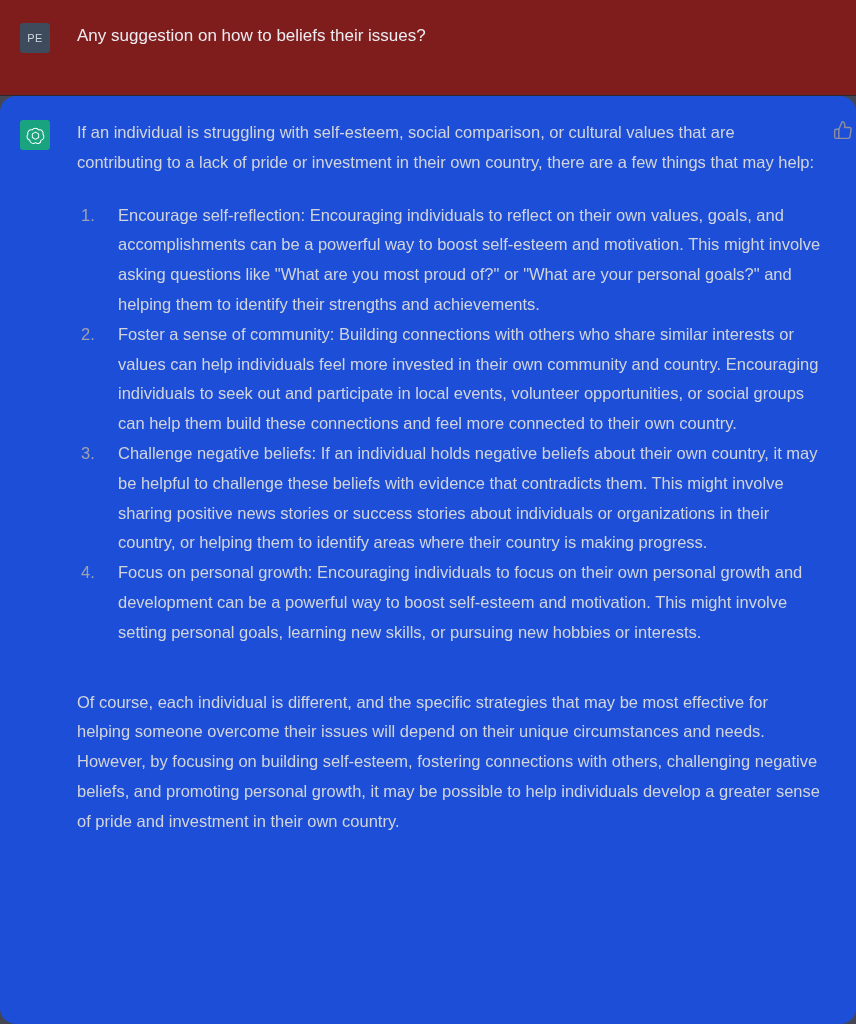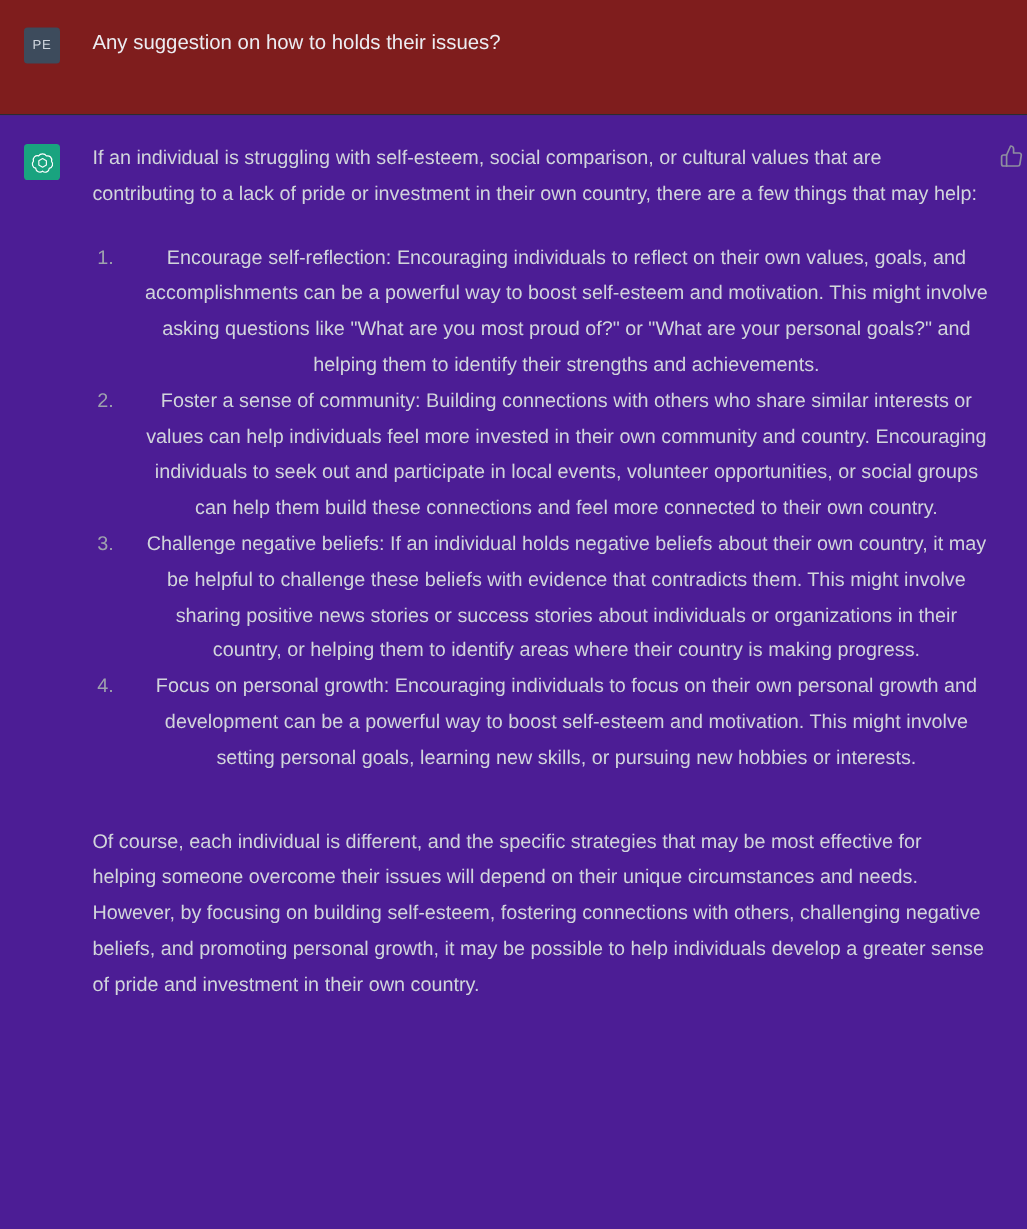--- a/index.html
+++ b/index.html
@@ -42,24 +42,25 @@
     margin-left:27px;
     color:#ececf1;
     font-size:17px;
     line-height:1.45;
     font-weight:400;
     padding-top:2px;
   }
 
   
   .msg-assistant {
-    background:#4c1d95;
+    background:#1d4ed8;
     padding:22px 0 30px 0;
     position:relative;
     height:928px;
+    border-radius:16px;
   }
   .avatar-assistant {
     width:30px; height:30px;
     flex:0 0 30px;
     background:#19a37f;
     border-radius:3px;
     display:flex; align-items:center; justify-content:center;
     margin-top:2px;
   }
   .avatar-assistant svg { width:21px; height:21px; display:block; }
@@ -70,21 +71,21 @@
     min-width:0;
     color:#d1d5db;
     font-size:16.5px;
     line-height:29.8px;
     padding-right:16px;
   }
   .assistant-body p { max-width:745px; }
   .assistant-body p.intro { margin-bottom:23px; }
   .assistant-body p.outro { margin-top:40px; }
 
-  ol.answer-list { list-style:none; counter-reset:ai; max-width:760px;text-align:center; }
+  ol.answer-list { list-style:none; counter-reset:ai; max-width:760px; }
   ol.answer-list > li {
     counter-increment:ai;
     position:relative;
     padding-left:41px;
     margin-bottom:0px;
   }
   ol.answer-list > li::before {
     content:counter(ai) ".";
     position:absolute;
     left:4px;
@@ -106,21 +107,21 @@
 </head>
 <body>
 
 <div class="conversation">
 
   <div class="msg-user">
     <div class="msg-row">
       <div class="avatar-user">
         <span>PE</span>
       </div>
-      <div class="user-text">Any suggestion on how to holds their issues?</div>
+      <div class="user-text">Any suggestion on how to beliefs their issues?</div>
     </div>
   </div>
 
   <div class="msg-assistant">
     <div class="msg-row">
 
       <div class="avatar-assistant">
         <svg viewBox="0 0 24 24" fill="none" stroke="#ffffff" stroke-width="1.15" stroke-linecap="round" stroke-linejoin="round">
           <path d="M12 3.6c1.55 0 2.92.83 3.67 2.07M15.67 5.67c1.34-.36 2.83-.02 3.88 1.03 1.1 1.1 1.42 2.68.97 4.06M20.52 10.76c.96 1.06 1.3 2.6.84 4.02-.47 1.45-1.67 2.47-3.07 2.77M18.29 17.55c-.09 1.39-.93 2.69-2.28 3.27-1.38.6-2.92.32-4.01-.58M12 20.24c-1.2.86-2.79 1.07-4.2.46-1.41-.61-2.29-1.93-2.36-3.36M5.44 17.34c-1.36-.3-2.53-1.33-2.98-2.75-.46-1.42-.11-2.93.83-3.98M3.29 10.61c-.44-1.37-.12-2.93.97-4.02 1.06-1.06 2.57-1.4 3.92-1.02M8.18 5.57C8.92 4.4 10.3 3.6 12 3.6"></path>
           <path d="M12 8.1l3.6 2.08v4.15L12 16.41l-3.6-2.08v-4.15L12 8.1z" opacity="0.95"></path>

